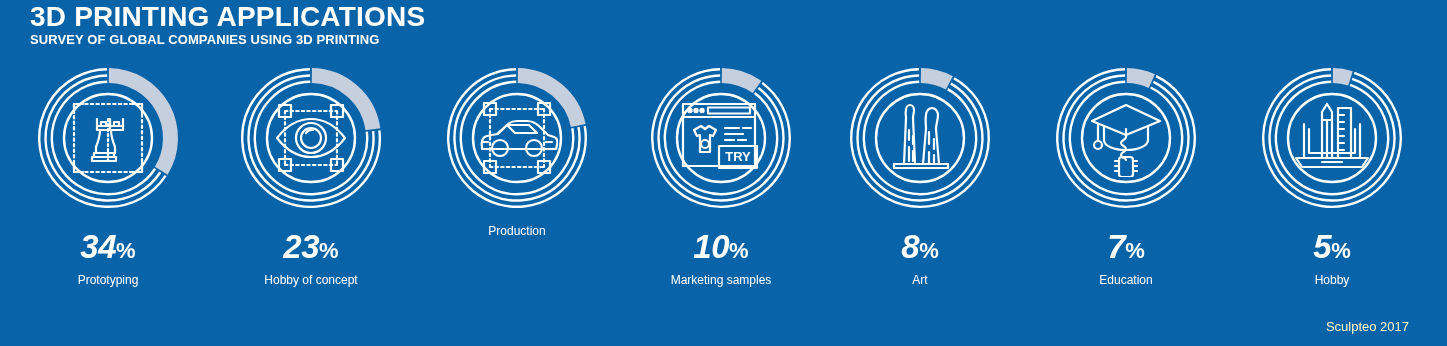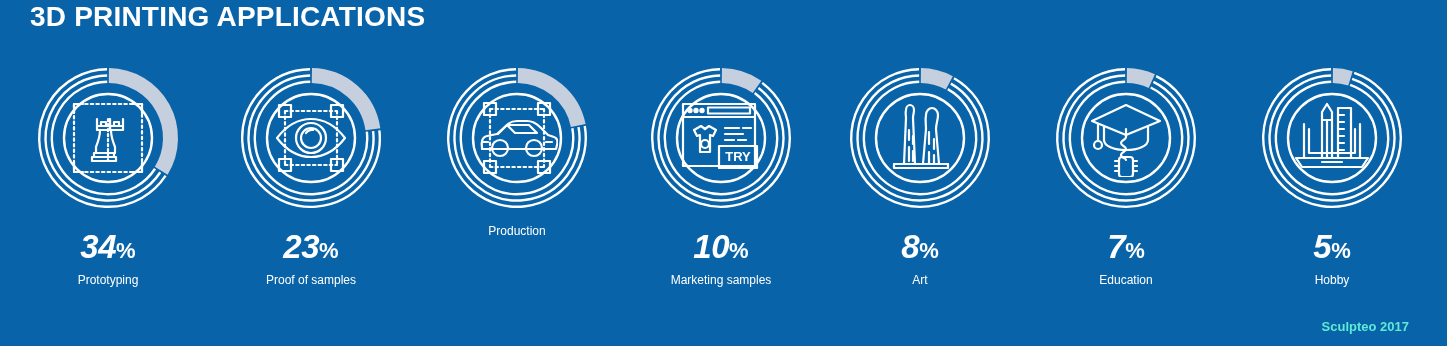--- a/index.html
+++ b/index.html
@@ -98,32 +98,33 @@
     color: #ffffff;
     line-height: 1.1;
     white-space: nowrap;
   }
   
   #footer-credit {
     position: absolute;
     right: 38px;
     bottom: 12px;
     font-size: 13px;
-    font-weight: bold;
-    color: #5eead4;
+    font-weight: normal;
+    color: #fef9c3;
     white-space: nowrap;
   }
 </style>
 </head>
 <body>
 
 <div id="infographic">
 
   <div id="header">
     <div id="title">3D PRINTING APPLICATIONS</div>
+    <div id="subtitle">SURVEY OF GLOBAL COMPANIES USING 3D PRINTING</div>
   </div>
 
   <div id="chart-row">
       <div class="stat" style="left: 108px;">
     <div class="donut-wrap">
 
   <svg width="152" height="152" viewBox="0 0 152 152" aria-hidden="true">
     <path d="M 128.30 110.22 A 62.5 62.5 0 1 1 75.13 13.51" fill="none" stroke="#ffffff" stroke-width="2.4"></path>
     <path d="M 133.57 113.67 A 68.8 68.8 0 1 1 75.04 7.21" fill="none" stroke="#ffffff" stroke-width="2.4"></path>
     <path d="M 123.03 106.77 A 56.2 56.2 0 1 1 75.22 19.81" fill="none" stroke="#ffffff" stroke-width="2.4"></path>
@@ -178,21 +179,21 @@
       <path d="M6 37c10-13 21-19 34-19s24 6 34 19c-10 13-21 19-34 19S16 50 6 37z"></path>
       <circle cx="40" cy="37" r="15"></circle>
       <circle cx="40" cy="37" r="10"></circle>
       <path d="M35 32a7 7 0 0 1 7-3"></path>
     </svg>
       </div>
     </div>
     <div class="value-line">
       <span class="value-num">23</span><span class="value-pct">%</span>
     </div>
-    <div class="stat-label">Proof of samples</div>
+    <div class="stat-label">Hobby of concept</div>
       </div>
       <div class="stat" style="left: 517px;">
     <div class="donut-wrap">
 
   <svg width="152" height="152" viewBox="0 0 152 152" aria-hidden="true">
     <path d="M 137.55 65.15 A 62.5 62.5 0 1 1 75.13 13.51" fill="none" stroke="#ffffff" stroke-width="2.4"></path>
     <path d="M 143.75 64.05 A 68.8 68.8 0 1 1 75.04 7.21" fill="none" stroke="#ffffff" stroke-width="2.4"></path>
     <path d="M 131.35 66.24 A 56.2 56.2 0 1 1 75.22 19.81" fill="none" stroke="#ffffff" stroke-width="2.4"></path>
     <path d="M 137.55 65.15 A 62.5 62.5 0 1 1 75.13 13.51" fill="none" stroke="#ffffff" stroke-width="15" stroke-opacity="0"></path>
     <path d="M 76.87 13.51 A 62.5 62.5 0 0 1 137.22 63.43" fill="none" stroke="#c6cfdd" stroke-width="15"></path>

